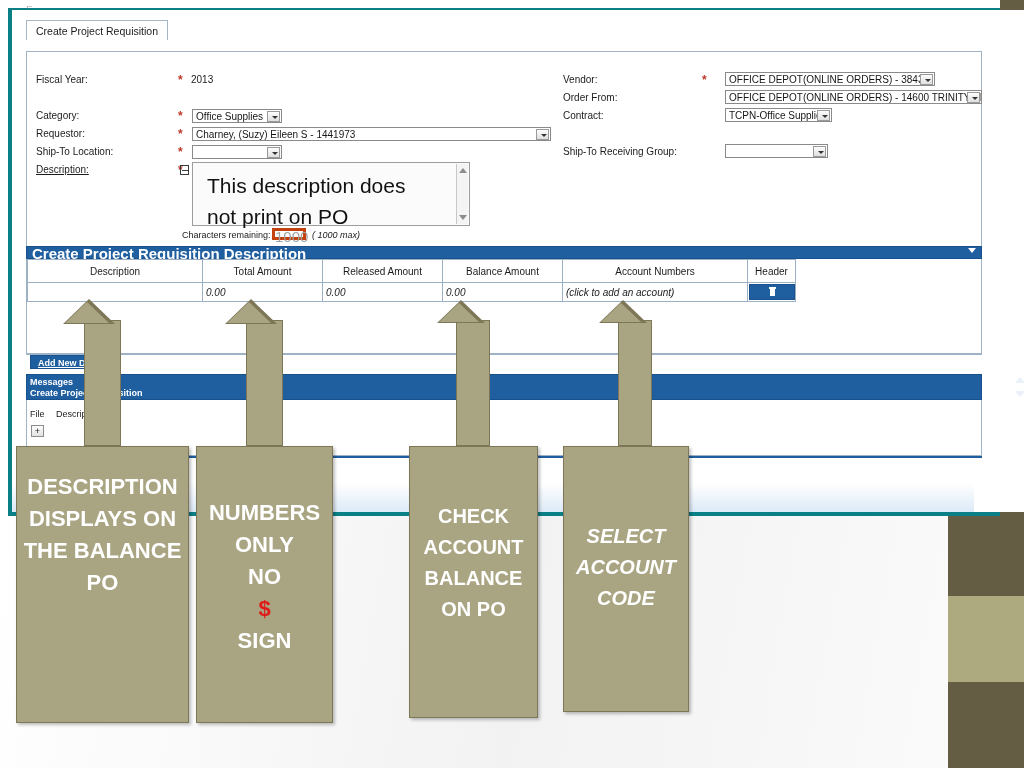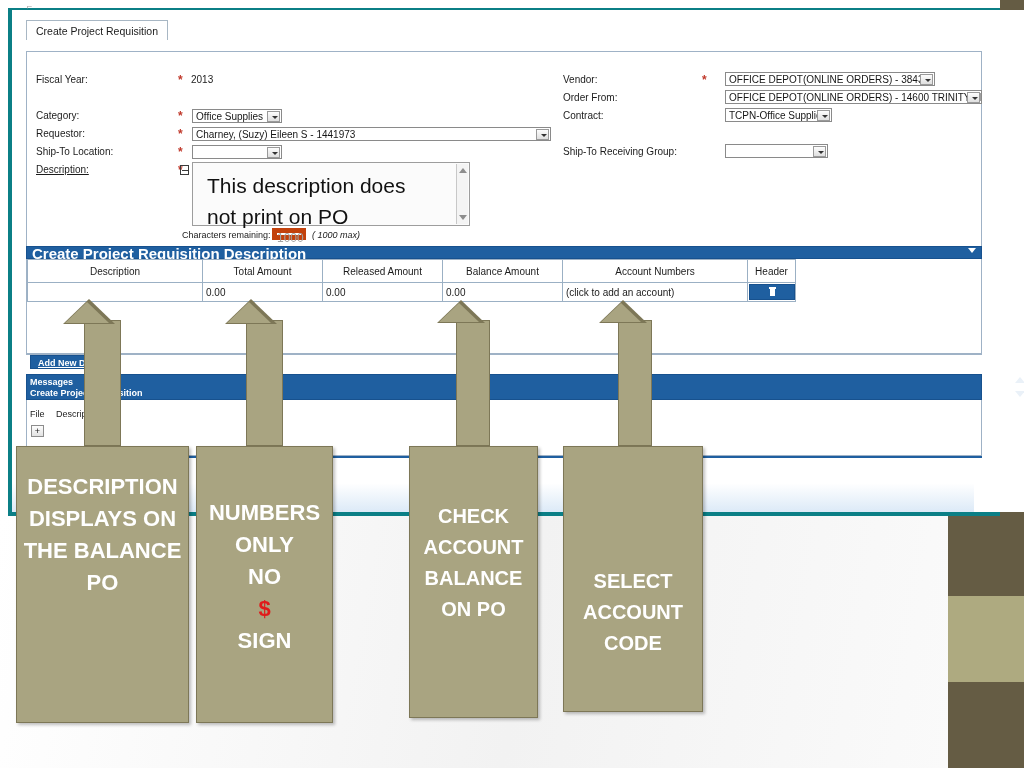--- a/index.html
+++ b/index.html
@@ -79,36 +79,36 @@
     position:absolute;left:180px;top:152px;width:278px;height:64px;
     background:#fbfbfb;border:1px solid #9d9d9d;box-sizing:border-box;
   }
   #desc-text{position:absolute;left:14px;top:7px;width:230px;font-size:21px;color:#111;line-height:31px;}
   #desc-scroll{position:absolute;right:1px;top:1px;width:11px;bottom:1px;background:#f4f4f4;border-left:1px solid #c8c8c8;}
   .sb-up,.sb-dn{position:absolute;left:2px;width:0;height:0;border-left:4px solid transparent;border-right:4px solid transparent;}
   .sb-up{top:4px;border-bottom:5px solid #8d8d8d;}
   .sb-dn{bottom:4px;border-top:5px solid #8d8d8d;}
 
   #chars-lbl{position:absolute;left:170px;top:220px;font-size:9px;color:#1b1b1b;}
-  #chars-val{position:absolute;left:260px;top:218px;width:34px;height:12px;background:#fff;border:5px solid #c2410c;
-     font-size:12px;color:#a3a3a3;text-align:center;line-height:11px;box-sizing:border-box;}
+  #chars-val{position:absolute;left:260px;top:218px;width:34px;height:12px;background:#fff;border:3px solid #c2410c;
+     font-size:15px;color:#a3a3a3;text-align:center;line-height:11px;box-sizing:border-box;}
   #chars-max{position:absolute;left:300px;top:220px;font-size:9px;color:#1b1b1b;font-style:italic;}
 
   
   #grid-bar{left:14px;top:236px;width:956px;}
   #grid-wrap{position:absolute;left:14px;top:249px;width:956px;height:95px;border:1px solid #9fb2c6;
      border-top:none;box-sizing:border-box;background:#ffffff;}
   table.grid{border-collapse:collapse;table-layout:fixed;}
   table.grid th{
     background:#ffffff;border:1px solid #9bb0c4;font-size:10px;font-weight:normal;
     color:#1b1b1b;height:20px;text-align:center;
   }
   table.grid td{
     border:1px solid #9bb0c4;font-size:10px;color:#1b1b1b;height:18px;padding:0 3px;
-    background:#ffffff;vertical-align:middle;
+    background:#ffffff;vertical-align:middle;font-style:italic;
   }
   td.linkcell{color:#1a4f9c;}
   .actionbtn{display:block;width:44px;height:14px;margin:0 auto;background:#1f5fa0;border:1px solid #17518e;position:relative;}
   .actionbtn .lid{position:absolute;left:19px;top:2px;width:7px;height:2px;background:#fff;}
   .actionbtn .can{position:absolute;left:20px;top:4px;width:5px;height:7px;background:#fff;}
 
   .grid-sep{position:absolute;left:14px;top:344px;width:956px;height:1px;background:#9fb2c6;}
 
   
   #addnew{
@@ -165,21 +165,21 @@
   
   #c3-shaft{left:456px;top:320px;width:34px;height:126px;}
   #c3-hb{left:437px;top:300px;--hw:22px;--hh:21px;}
   #c3-ha{left:439px;top:303px;--hw:20px;--hh:19px;}
   #c3-box{left:409px;top:446px;width:129px;height:272px;font-size:20px;line-height:31px;padding-top:54px;}
 
   
   #c4-shaft{left:618px;top:320px;width:34px;height:126px;}
   #c4-hb{left:599px;top:300px;--hw:22px;--hh:21px;}
   #c4-ha{left:601px;top:303px;--hw:20px;--hh:19px;}
-  #c4-box{left:563px;top:446px;width:140px;height:266px;font-size:20px;line-height:31px;padding-top:119px;}
+  #c4-box{left:563px;top:446px;width:126px;height:266px;font-size:20px;line-height:31px;padding-top:74px;font-style:italic;}
 </style>
 </head>
 <body>
 
 <div id="slide">
 
   <div id="page-shade"></div>
 
   <div class="deco-block" id="deco-topright"></div>
   <div class="deco-block" id="deco-a"></div>

